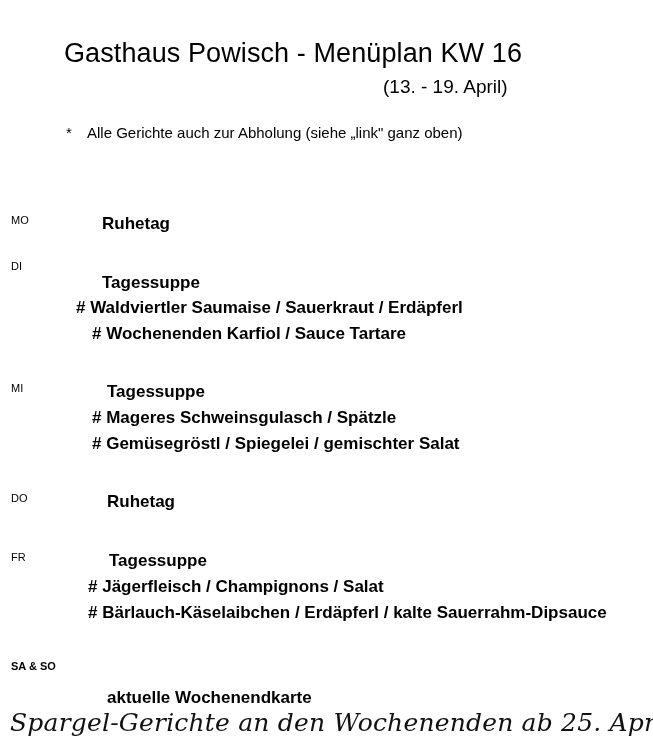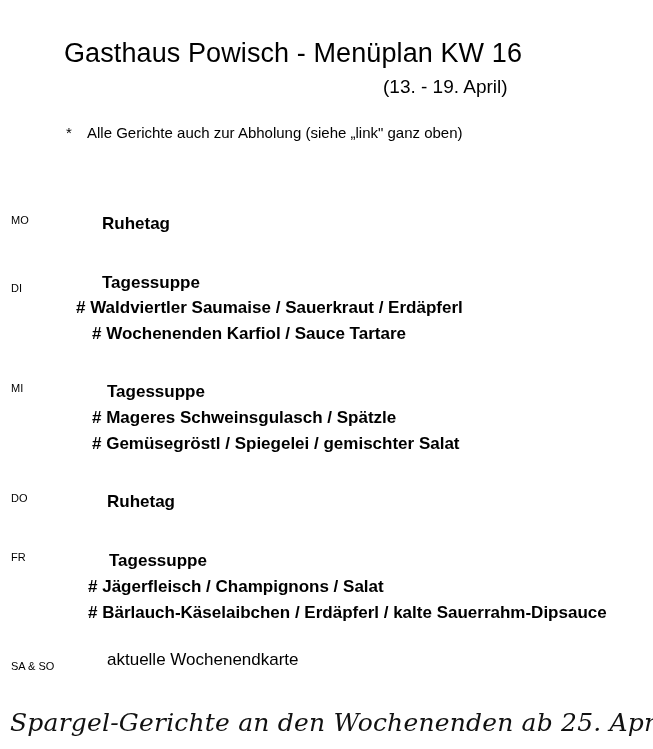--- a/index.html
+++ b/index.html
@@ -7,56 +7,56 @@
       width: 653px; height: 749px; position: relative; overflow: hidden;
       font-family: "Liberation Sans", "DejaVu Sans", sans-serif; color: #000;
     }
     .abs { position: absolute; white-space: nowrap; }
     .title { left: 64px; top: 6px; font-size: 27px; letter-spacing: 0.1px; margin-top: 32px; }
     .subtitle { left: 383px; top: 44px; font-size: 19px; margin-top: 32px; }
     .note { left: 66px; top: 124px; font-size: 15px; }
     .note .star { display: inline-block; width: 21px; }
     .day { left: 11px; font-size: 11px; }
     .line { font-size: 17px; font-weight: bold; }
-    .bold { font-weight: normal; }
+    .bold { font-weight: bold; }
     .script {
       left: 10px; top: 708px; font-size: 25px;
       font-family: "DejaVu Serif", serif; font-style: italic; font-weight: normal;
       letter-spacing: 0.2px; color: #111;
     }
   </style>
 </head>
 <body>
 
 <div>
   <div class="abs title">Gasthaus Powisch  -  Menüplan  KW 16</div>
   <div class="abs subtitle">(13. - 19. April)</div>
 
   <div class="abs note">
     <span class="star">*</span><span>Alle Gerichte auch zur Abholung (siehe „link" ganz oben)</span>
   </div>
 
   <div class="abs day" style="top:214px">MO</div>
   <div class="abs line" style="left:102px; top:214px">Ruhetag</div>
 
-  <div class="abs day" style="top:282px">DI</div>
+  <div class="abs day" style="top:260px">DI</div>
   <div class="abs line" style="left:102px; top:273px">Tagessuppe</div>
   <div class="abs line" style="left:76px; top:298px"># Waldviertler Saumaise / Sauerkraut / Erdäpferl</div>
   <div class="abs line" style="left:92px; top:324px"># Wochenenden Karfiol / Sauce Tartare</div>
 
   <div class="abs day" style="top:382px">MI</div>
   <div class="abs line" style="left:107px; top:382px">Tagessuppe</div>
   <div class="abs line" style="left:92px; top:408px"># Mageres Schweinsgulasch / Spätzle</div>
   <div class="abs line" style="left:92px; top:434px"># Gemüsegröstl / Spiegelei / gemischter Salat</div>
 
   <div class="abs day" style="top:492px">DO</div>
   <div class="abs line" style="left:107px; top:492px">Ruhetag</div>
 
   <div class="abs day" style="top:551px">FR</div>
   <div class="abs line" style="left:109px; top:551px">Tagessuppe</div>
   <div class="abs line" style="left:88px; top:577px">#  Jägerfleisch / Champignons / Salat</div>
   <div class="abs line" style="left:88px; top:603px">#  Bärlauch-Käselaibchen / Erdäpferl / kalte Sauerrahm-Dipsauce</div>
 
   <div class="abs day bold" style="top:660px">SA &amp; SO</div>
-  <div class="abs line bold" style="left:107px; top:650px">aktuelle Wochenendkarte</div>
+  <div class="abs line bold" style="left:107px; top:688px">aktuelle Wochenendkarte</div>
 
   <div class="abs script">Spargel-Gerichte an den Wochenenden ab 25. April</div>
 </div>
 
 </body></html>

